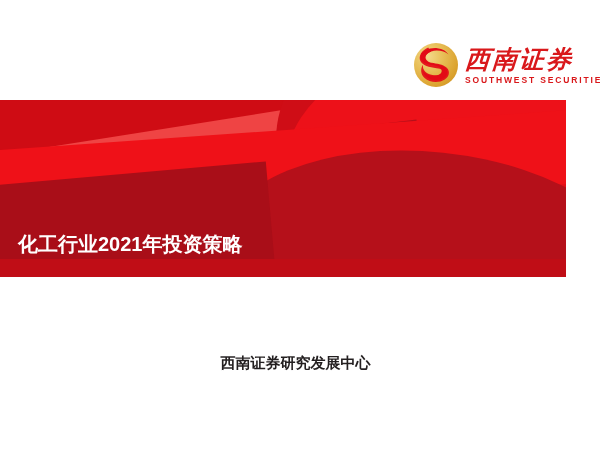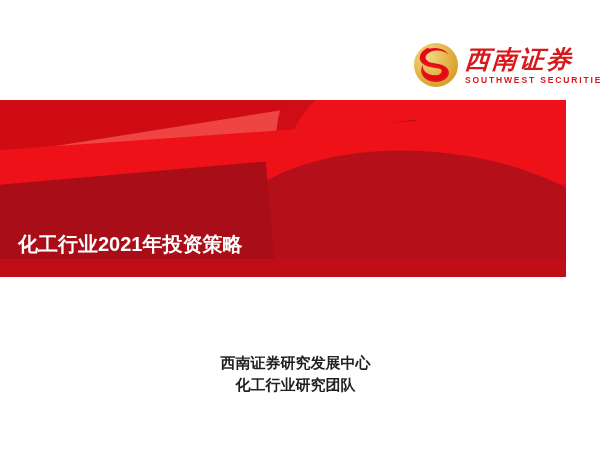--- a/index.html
+++ b/index.html
@@ -232,14 +232,13 @@
   <div class="swoosh sw-i"></div>
 
   <div id="banner-text">
     <div id="kicker">化工行业2021年投资策略</div>
 
   </div>
 </div>
 
 <div id="footer">
   <div class="line">西南证券研究发展中心</div>
-  <div class="line">化工行业研究团队</div>
 </div>
 
 </body></html>

